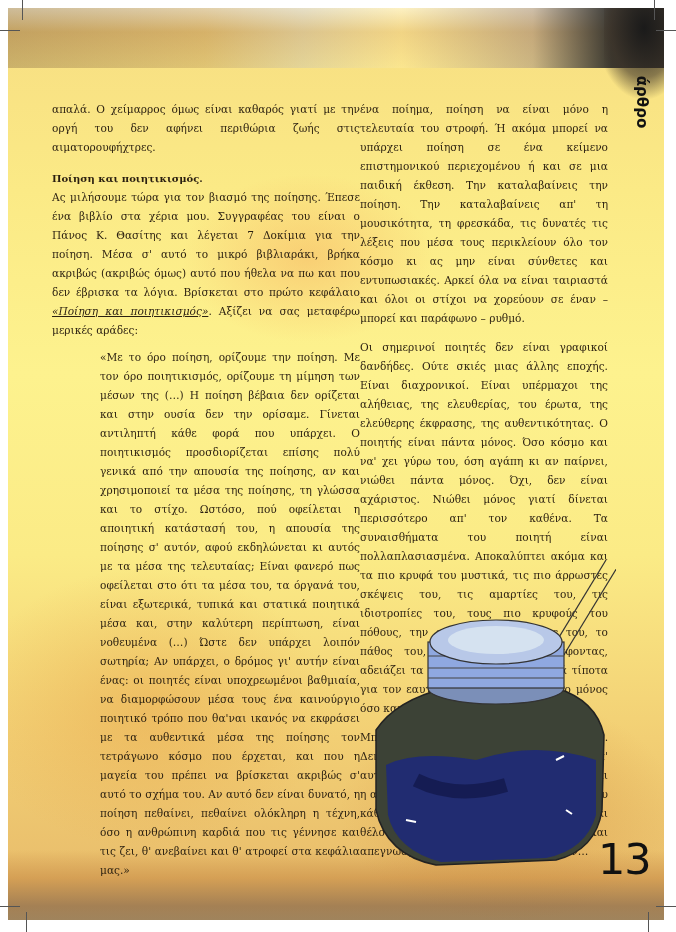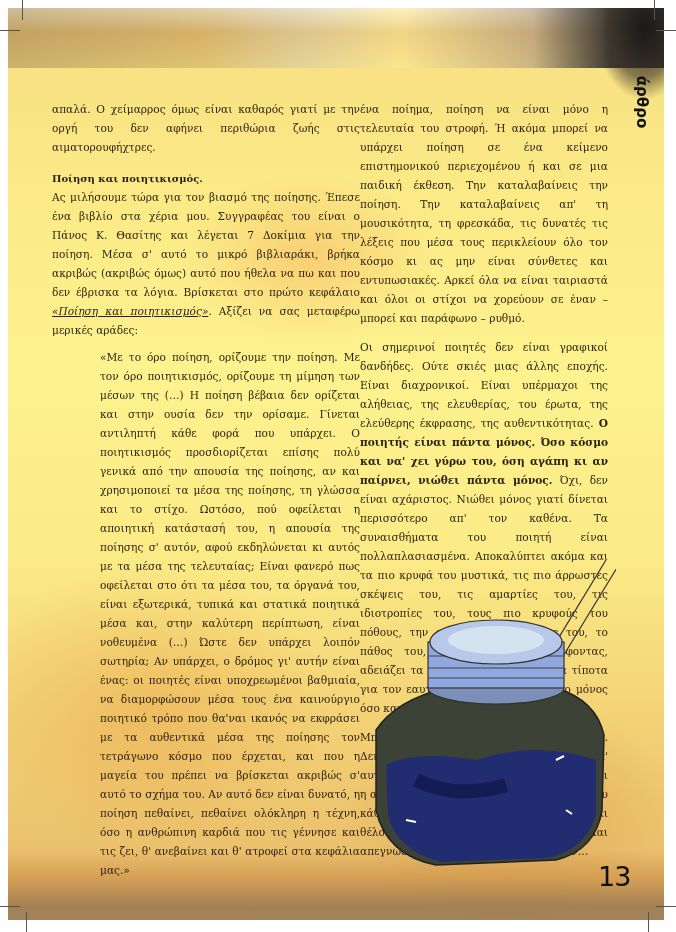--- a/index.html
+++ b/index.html
@@ -34,34 +34,34 @@
   }
   .crop { position:absolute; background:#555; }
 
   .col { position:absolute; font-size:10.6px; line-height:19px; color:#2a1f10;margin-top:32px; }
   .col p { margin:0; text-align:justify; }
   .left-col { left:44px; top:60px; width:308px; }
   .right-col { left:352px; top:60px; width:248px; }
   .heading { font-weight:bold; font-size:10px; margin-top:12px !important; }
   .quote { margin:8px 0 0 48px !important; width:260px; }
   .gap { margin-top:10px !important; }
-  b { font-weight:bold; }
+  b { font-weight:normal; }
   i { font-style:italic;text-decoration:underline; }
 
   .section-tag {
     position:absolute; left:620px; top:54px; width:28px; height:80px;
     display:flex; align-items:center; justify-content:center;
   }
   .section-tag span {
     display:block; transform:rotate(90deg); white-space:nowrap;
     font-family:"DejaVu Sans", sans-serif; font-weight:bold; font-size:15px; color:#111;
   }
   .page-number {
-    position:absolute; left:590px; top:853px;
-    font-family:"DejaVu Sans", sans-serif; font-size:27px; color:#111; letter-spacing:-1px;
+    position:absolute; left:590px; top:826px;
+    font-family:"DejaVu Sans", sans-serif; font-size:43px; color:#111; letter-spacing:-1px;
   }
   .inkwell { position:absolute; left:348px; top:552px; width:260px; height:320px; }
 </style>
 </head>
 <body>
 
 <div class="page">
   <div class="top-band"></div>
   <div class="top-dark"></div>
   <div class="bottom-band"></div>

